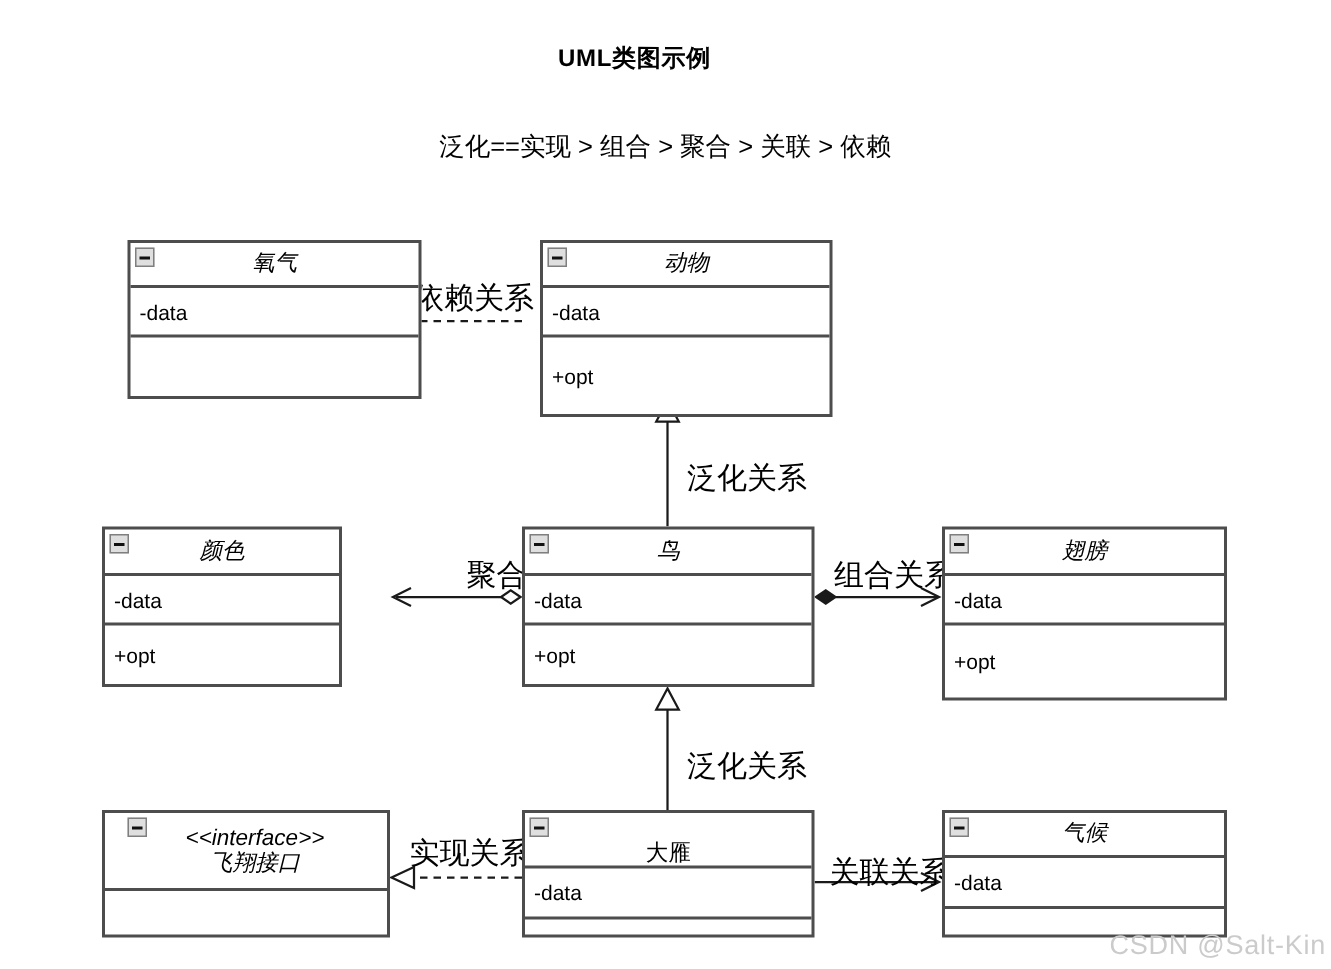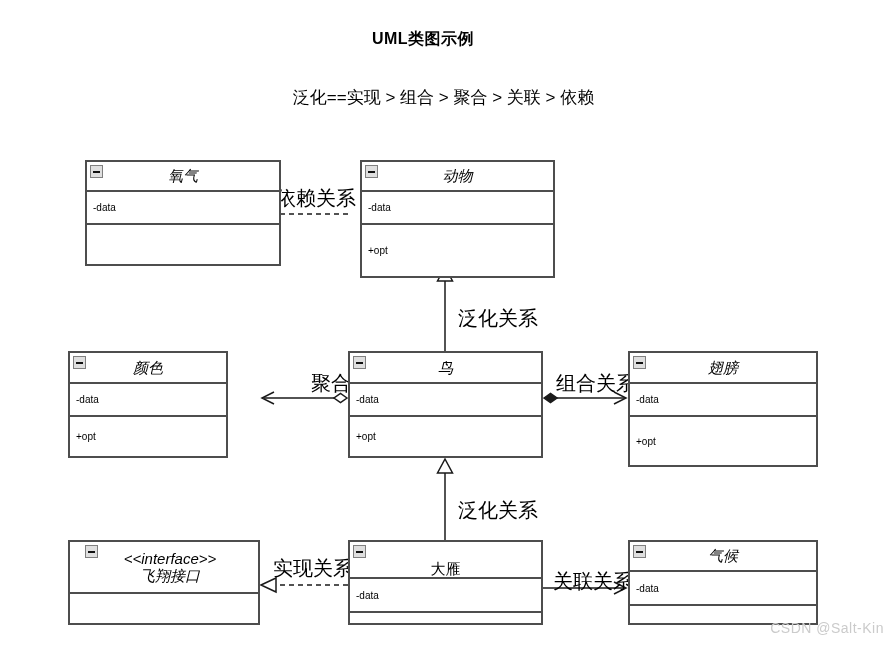--- a/index.html
+++ b/index.html
@@ -24,25 +24,25 @@
   .cmp:first-child{border-top:none;}
   .hdr{position:relative;display:flex;align-items:center;justify-content:center;}
   .cls-title{font-size:15px;font-style:italic;line-height:1.15;}
   .cls-title.upright{font-style:normal;}
   .collapse-btn{
     position:absolute;left:3px;top:3px;width:13px;height:13px;
     background:#dfdfdf;border:1px solid #7f7f7f;box-sizing:border-box;
     display:flex;align-items:center;justify-content:center;cursor:pointer;
   }
   .minus-bar{width:7px;height:2px;background:#111;}
-  .member{display:flex;align-items:center;padding-left:6px;font-size:10px;}
+  .member{display:flex;align-items:center;padding-left:6px;font-size:14px;}
   .grow{flex:1 1 auto;}
   .rel-label{position:absolute;font-size:20px;white-space:nowrap;}
   .watermark{
-    position:absolute;right:3px;top:620px;font-size:14px;color:#cbcbcb;
+    position:absolute;right:3px;top:620px;font-size:18px;color:#cbcbcb;
     letter-spacing:.5px;
   }
   svg.layer{position:absolute;left:0;top:0;pointer-events:none;}
 </style>
 </head>
 <body>
 
 <div>
 
   <div class="page-title">UML类图示例</div>

